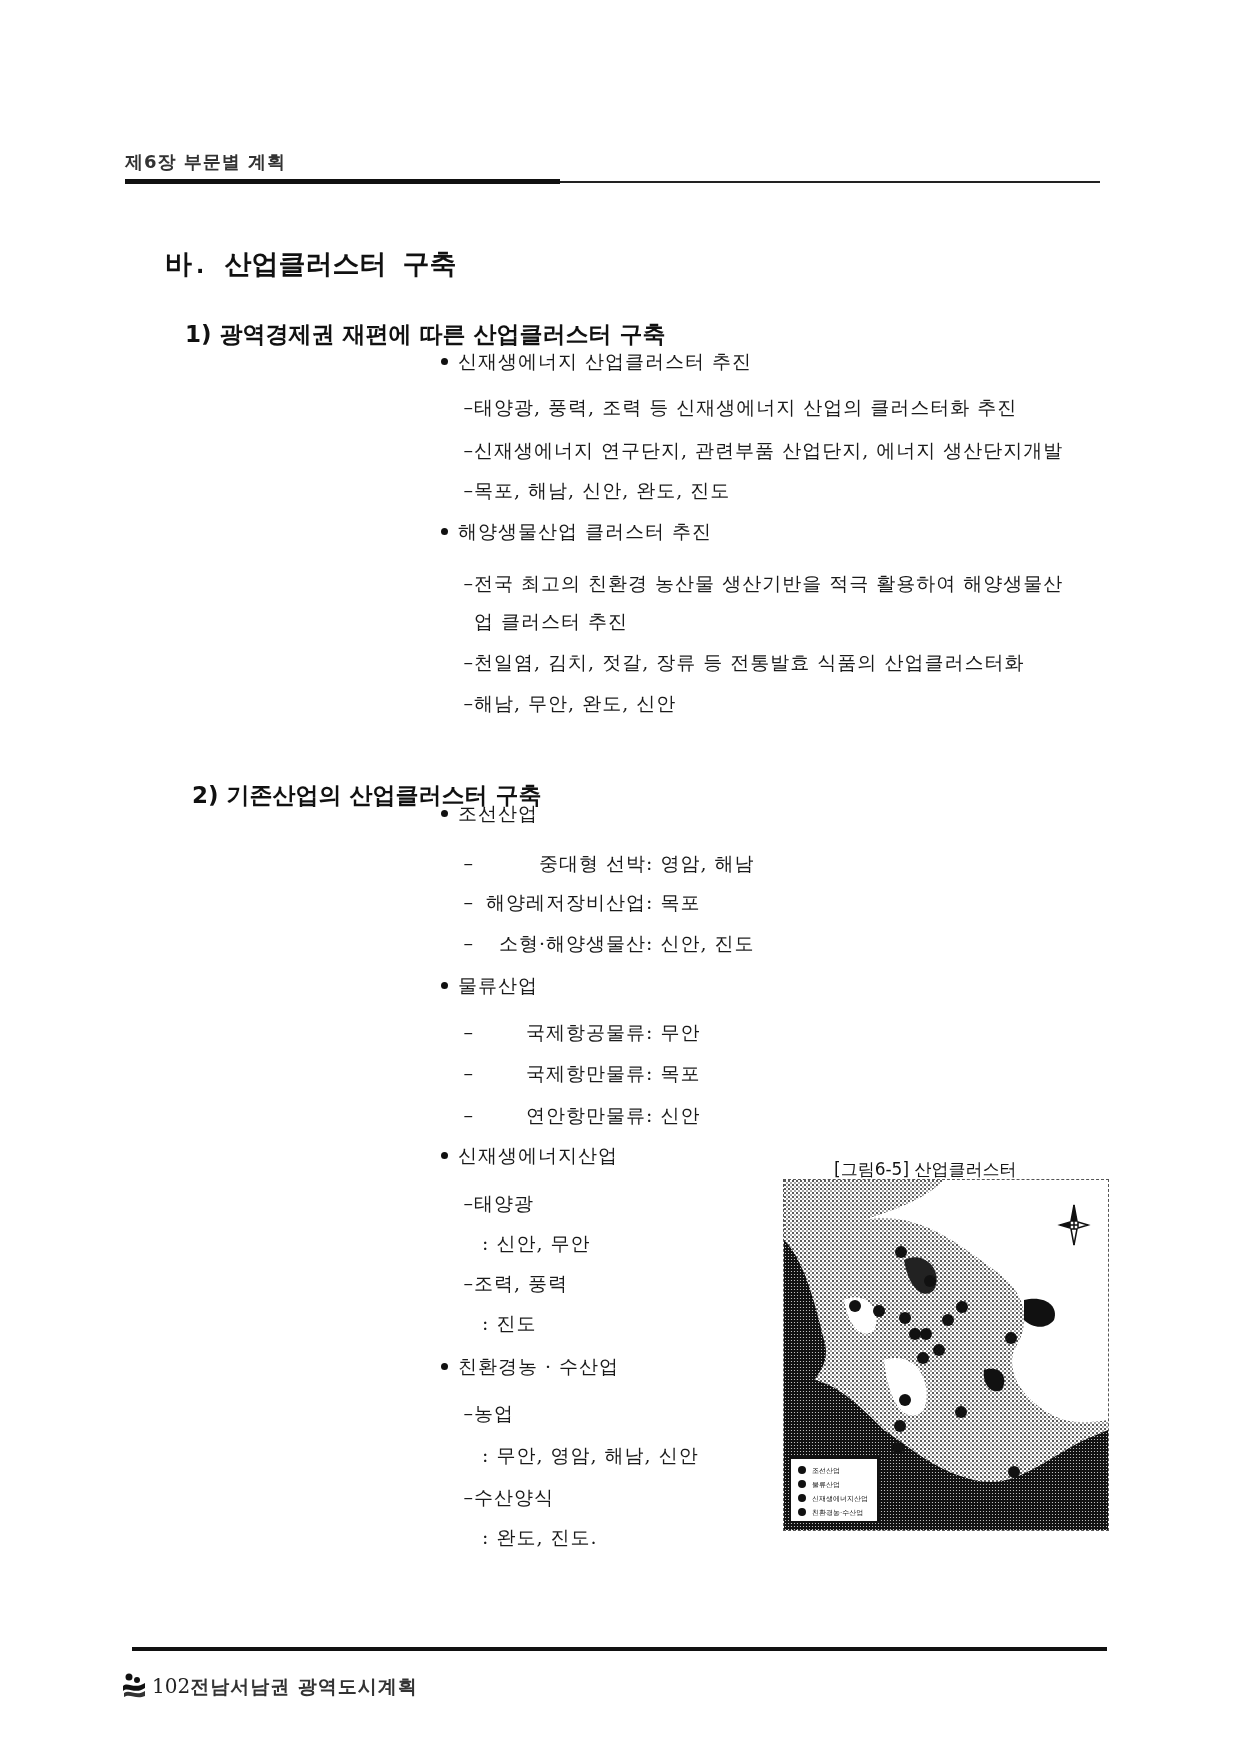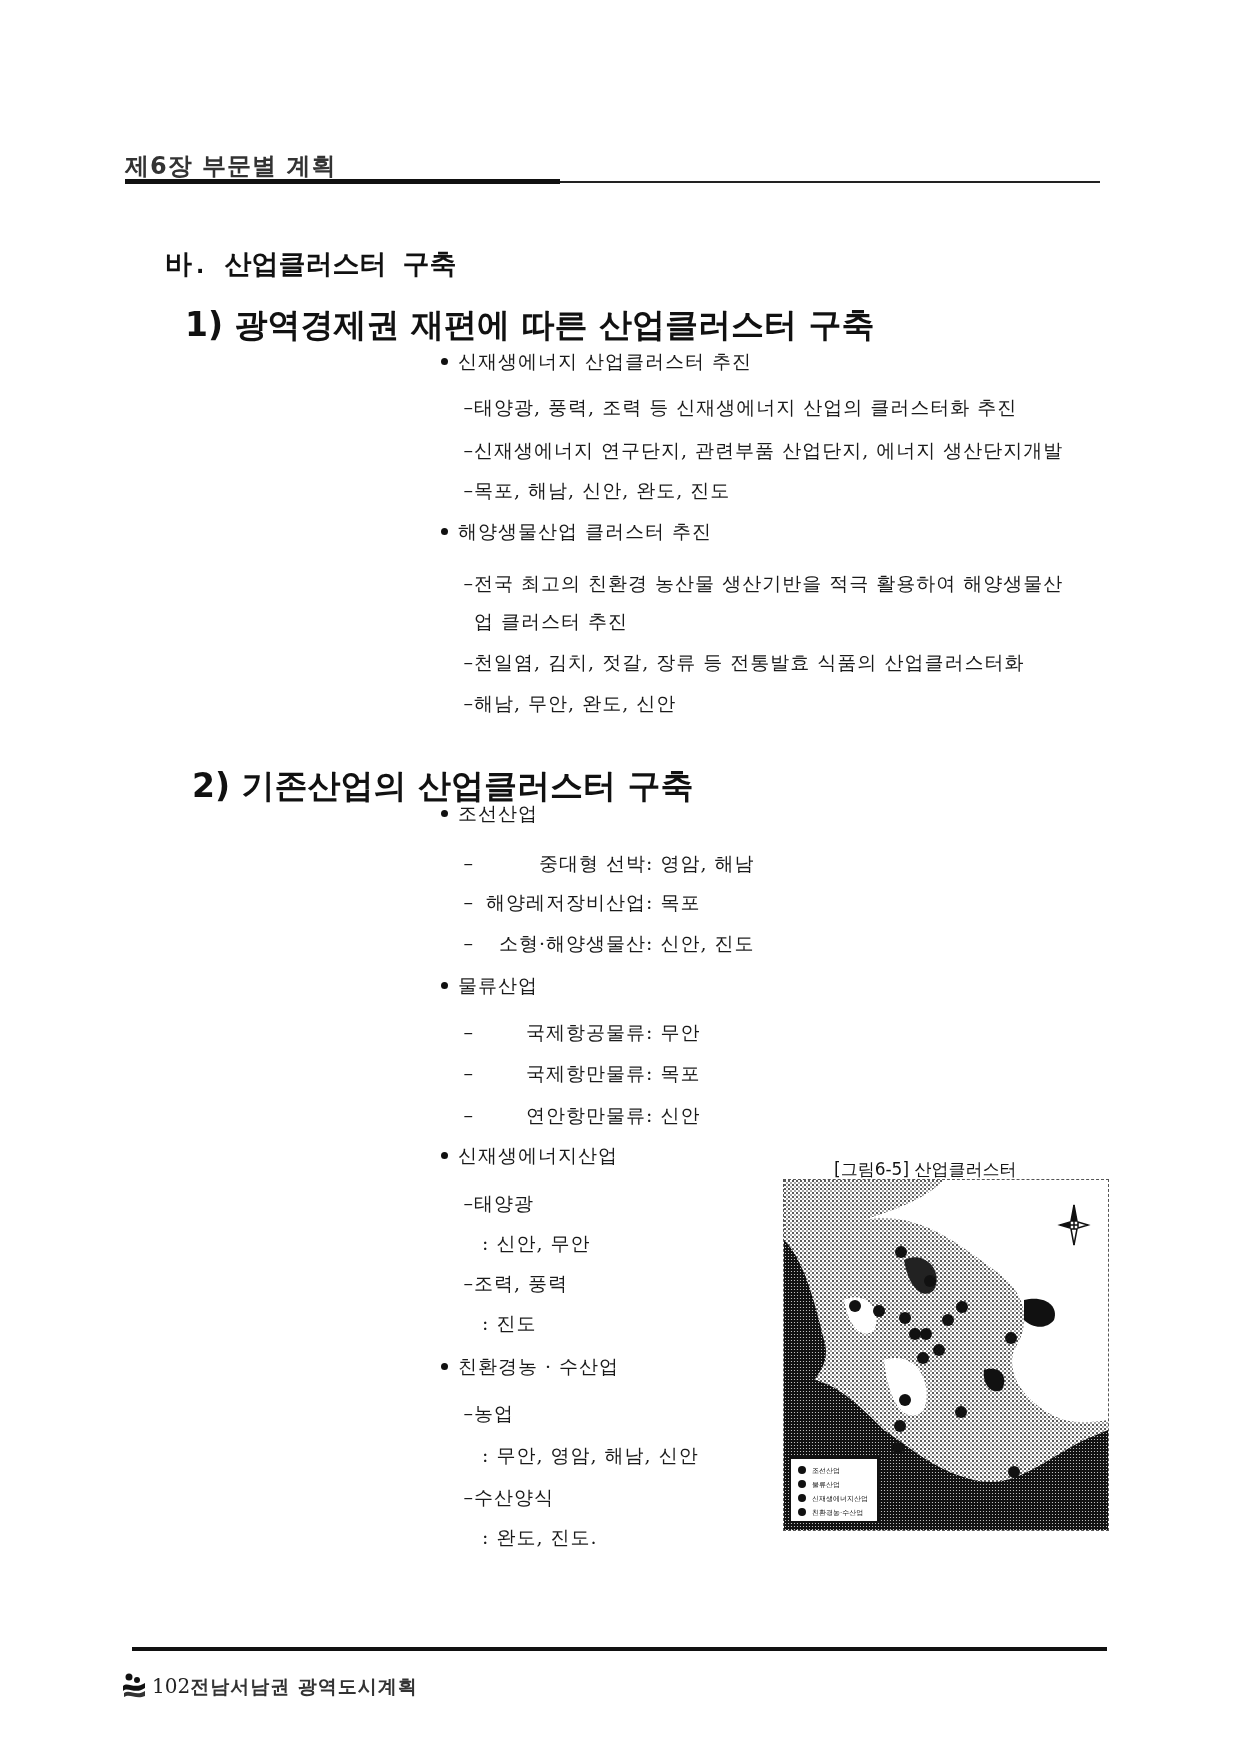--- a/index.html
+++ b/index.html
@@ -1,26 +1,26 @@
 <!DOCTYPE html>
 <html><head>
 <meta charset="utf-8">
 <style>
   html, body { margin: 0; padding: 0; background: #ffffff; }
   body { width: 1240px; height: 1754px; position: relative; overflow: hidden;
          font-family: "DejaVu Serif", "Liberation Serif", serif; color: #111; }
   .abs { position: absolute; white-space: nowrap; }
   .chapter { left: 125px; top: 150px; font-family: "DejaVu Sans", "Liberation Sans", sans-serif;
-             font-size: 24px; font-weight: bold; color: #333; letter-spacing: 1px; }
+             font-size: 18px; font-weight: bold; color: #333; letter-spacing: 1px; }
   .rule-thick { left: 125px; top: 179px; width: 435px; height: 5px; background: #111; }
   .rule-thin { left: 125px; top: 181px; width: 975px; height: 2px; background: #222; }
   .h1 { font-family: Liberation Mono, monospace; font-weight: bold;
         font-size: 27px; color: #111; }
   .h2 { font-family: "DejaVu Sans", "Liberation Sans", sans-serif; font-weight: bold;
-        font-size: 33px; color: #111; }
+        font-size: 23px; color: #111; margin-top: 16px; }
   .bullet, .dash, .sub { font-size: 19px; letter-spacing: 1px; color: #1a1a1a; text-align: right; }
   .bullet .dot { display: inline-block; width: 7px; height: 7px; border-radius: 50%;
                  background: #111; margin-right: 10px; vertical-align: middle; position: relative; top: -2px; }
   .dash .mark { display: inline-block; width: 22px; }
   .kv-key { display: inline-block; width: 172px; }
   .caption { left: 834px; top: 1158px; font-family: "DejaVu Sans", "Liberation Sans", sans-serif;
              font-size: 17px; color: #111; border-bottom: 3px solid #14532d; padding-bottom: 1px; }
   .map { left: 783px; top: 1179px; width: 324px; height: 350px; border: 1px dashed #555;
          background: #fff; overflow: hidden; }
   .footer-rule { left: 132px; top: 1647px; width: 975px; height: 4px; background: #111; }

